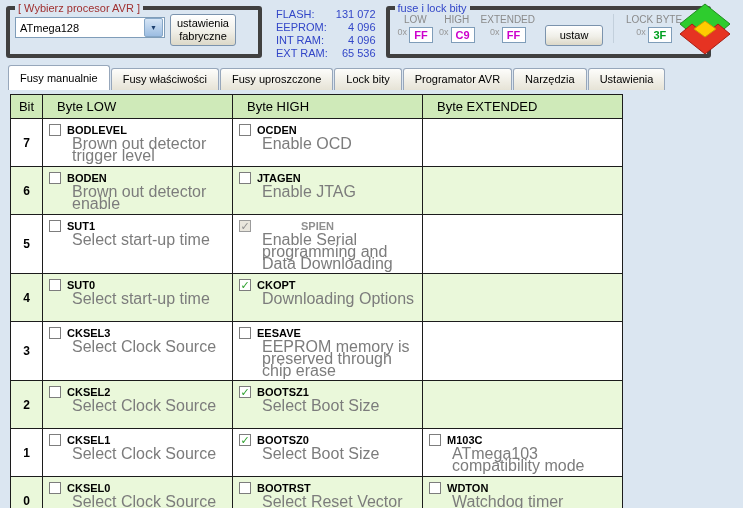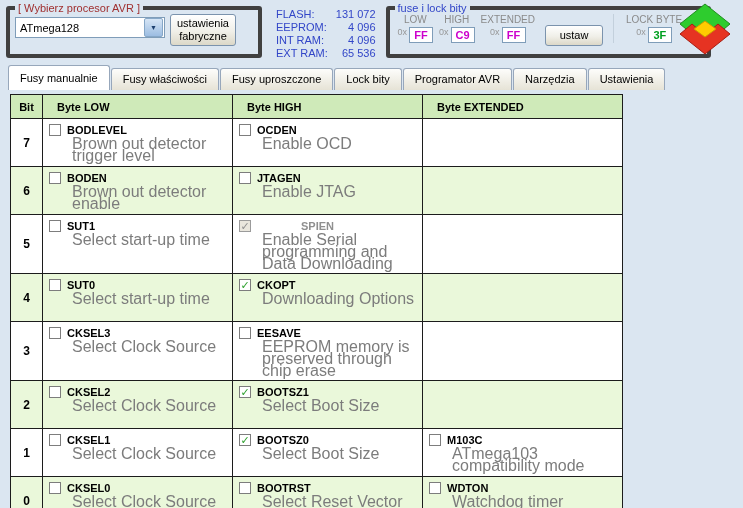--- a/index.html
+++ b/index.html
@@ -40,21 +40,21 @@
   .logo{position:absolute;right:8px;top:2px;width:60px;height:54px;}
   
   .tabbar{display:flex;align-items:flex-end;gap:1px;padding:2px 0 0 8px;height:26px;}
   .tab{height:21px;line-height:21px;padding:0 11px;background:linear-gradient(180deg,#fdfdfb,#e6e3d6);border:1px solid #97a7bb;border-bottom:none;border-radius:3px 3px 0 0;font-size:11px;white-space:nowrap;cursor:default;}
   .tab.active{height:24px;line-height:24px;background:#fff;position:relative;z-index:2;}
   
   .content{padding:4px 0 0 10px;}
   table{border-collapse:collapse;table-layout:fixed;width:612px;background:#fff;}
   col.c-bit{width:32px;}col.c-low{width:190px;}col.c-high{width:190px;}col.c-ext{width:200px;}
   th,td{border:1px solid #1c1c1c;}
-  th{background:var(--header-green,#cfeab9);font-size:11px;font-weight:bold;text-align:left;padding:4px 4px 4px 14px;height:15px;}
+  th{background:var(--header-green,#cfeab9);font-size:13px;font-weight:normal;text-align:left;padding:4px 4px 4px 14px;height:15px;}
   th.bit-h{text-align:center;padding:4px 0;}
   tbody tr{height:48px;}
   tbody tr:nth-child(even) td{background:var(--row-green,#eaf8da);}
   td.bit-cell{text-align:center;vertical-align:middle;font-weight:bold;font-size:12px;}
   td.fuse-cell{vertical-align:top;padding:5px 6px 3px 6px;}
   .fuse-line{display:flex;align-items:center;gap:6px;text-align:right;}
   .cb{flex:none;width:12px;height:12px;box-sizing:border-box;border:1px solid #7d7d7d;background:#fff;display:inline-flex;align-items:center;justify-content:center;font-size:11px;line-height:10px;font-weight:bold;color:var(--check-green,#2ca02c);cursor:default;}
   .cb.disabled{background:#e9e6dd;border-color:#9b9b9b;color:#8f8f8f;}
   .fuse-name{font-weight:bold;font-size:11px;}
   .fuse-name.disabled{color:#8f8f8f;margin-left:44px;}

